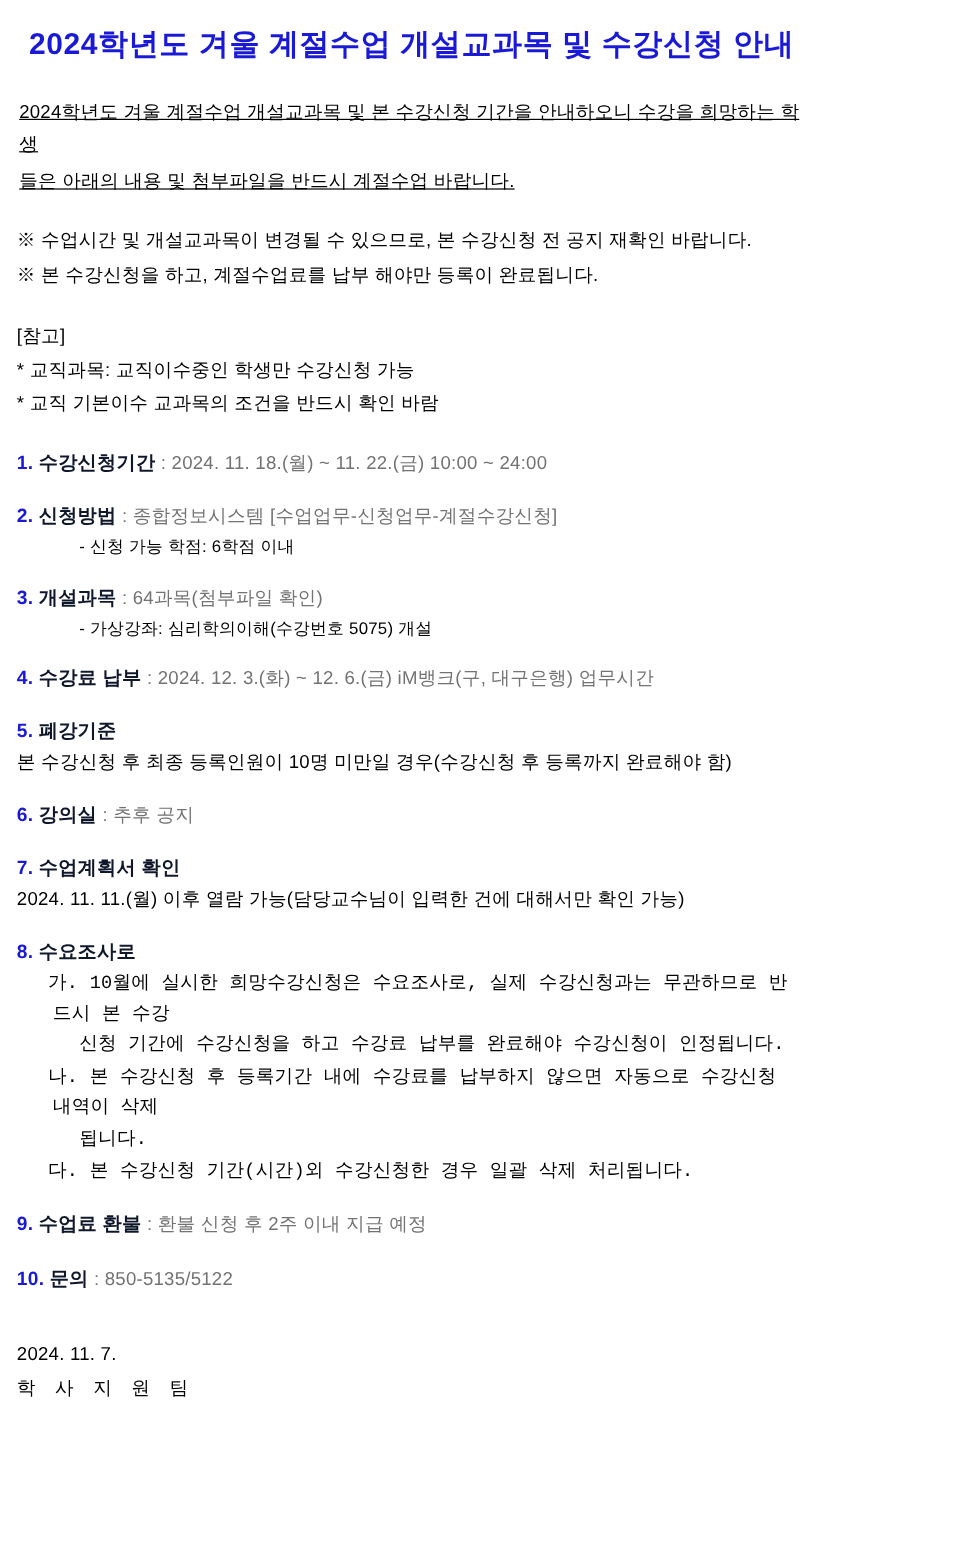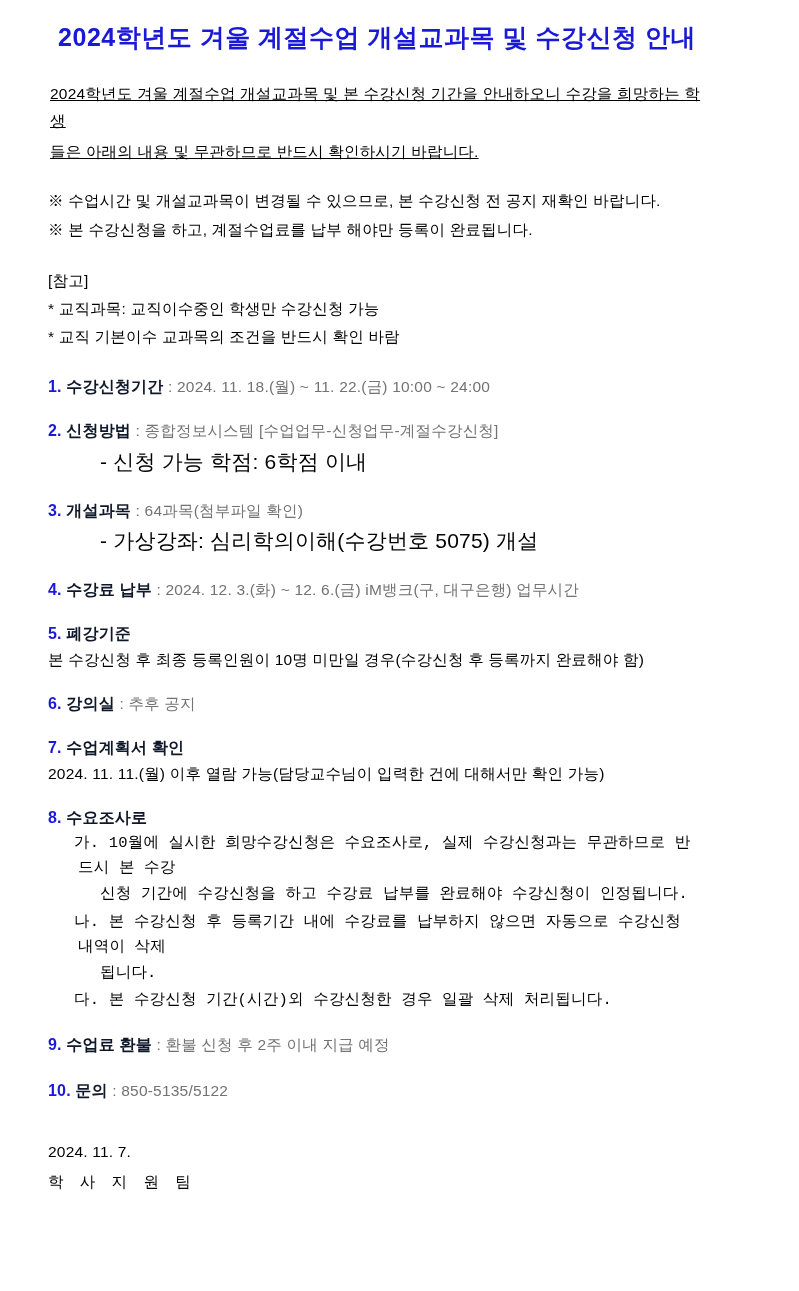--- a/index.html
+++ b/index.html
@@ -13,21 +13,20 @@
     font-family: "Liberation Sans", sans-serif;
     color: #000000;
     -webkit-font-smoothing: antialiased;
   }
   .page {
     width: 686px;
     min-height: 1291px;
     box-sizing: border-box;
     padding: 10px 14px 8px 14px;
     position: relative;
-    margin-left: 34px;
   }
   .title {
     text-align: center;
     color: #1a1ad6;
     font-size: 25px;
     font-weight: bold;
     letter-spacing: 0.5px;
     margin: 12px 0 28px 0;
     line-height: 1.2;
   }
@@ -76,21 +75,21 @@
   .lbl {
     color: #0f172a;
     font-weight: bold;
     font-size: 16px;
   }
   .val {
     color: #737373;
     font-size: 15.5px;
   }
   .sub {
-    font-size: 21px;
+    font-size: 14px;
     line-height: 1.7;
     letter-spacing: 0.2px;
     padding-left: 52px;
   }
   .body-line {
     font-size: 15.5px;
     line-height: 1.7;
     letter-spacing: 0.2px;
   }
   .sub-item {
@@ -120,21 +119,21 @@
 </style>
 </head>
 <body>
 
 <div class="page">
 
   <div class="title">2024학년도 겨울 계절수업 개설교과목 및 수강신청 안내</div>
 
   <div class="intro">
     <div class="para">2024학년도 겨울 계절수업 개설교과목 및 본 수강신청 기간을 안내하오니 수강을 희망하는 학생</div>
-    <div class="para">들은 아래의 내용 및 무관하므로 반드시 확인하시기 바랍니다.</div>
+    <div class="para">들은 아래의 내용 및 첨부파일을 반드시 계절수업 바랍니다.</div>
   </div>
 
   <div class="note-block">
     <div class="note-line">※ 수업시간 및 개설교과목이 변경될 수 있으므로, 본 수강신청 전 공지 재확인 바랍니다.</div>
     <div class="note-line">※ 본 수강신청을 하고, 계절수업료를 납부 해야만 등록이 완료됩니다.</div>
   </div>
 
   <div class="ref-block">
     <div class="ref-line">[참고]</div>
     <div class="ref-line">* 교직과목: 교직이수중인 학생만 수강신청 가능</div>

